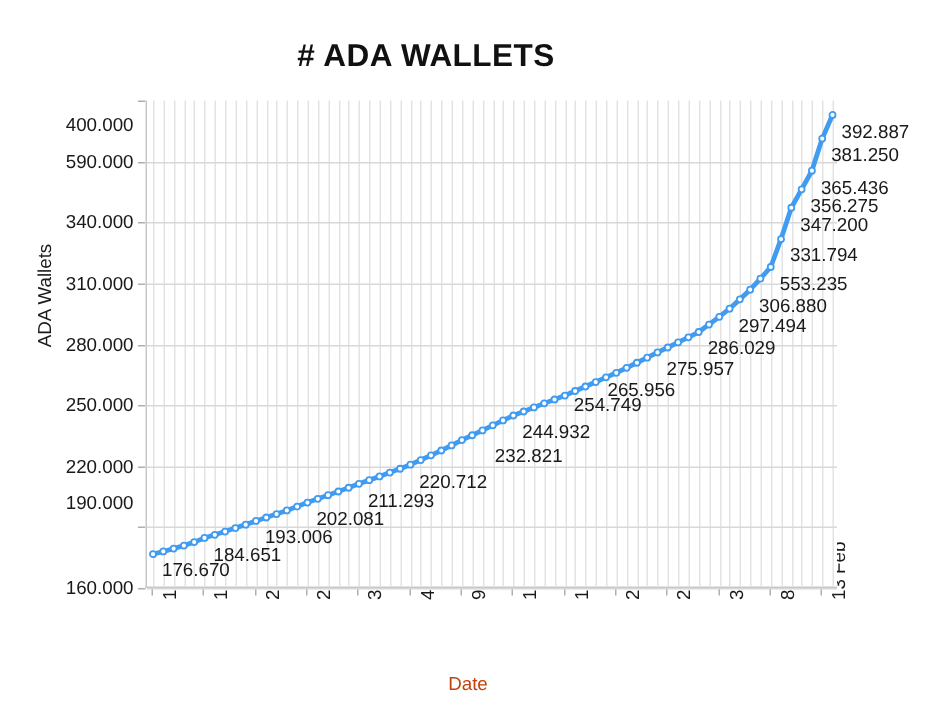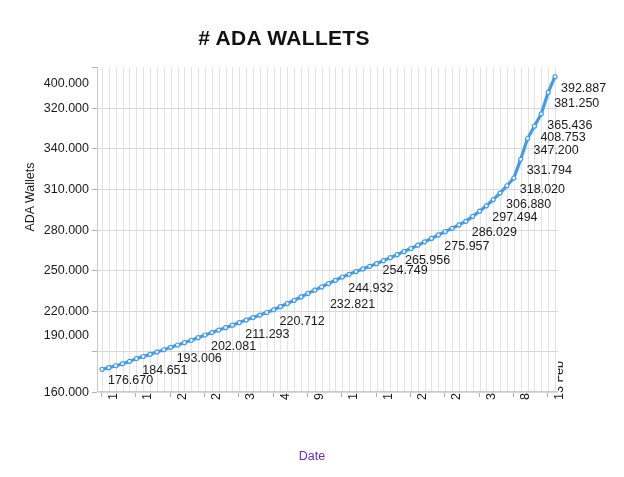--- a/index.html
+++ b/index.html
@@ -71,21 +71,21 @@
     color:#1a1a1a;
     white-space:nowrap;
     transform:rotate(-90deg);
     transform-origin:0 0;
   }
   .x-axis-title{
     position:absolute;
     top:449px;left:0;width:624px;
     text-align:center;
     font-size:12.5px;
-    color:#6d28d9;
+    color:#c2410c;
   }
 
   
   .data-label{
     position:absolute;
     font-size:12.5px;
     color:#1a1a1a;
     white-space:nowrap;
   }
 </style>
@@ -94,21 +94,21 @@
 
 <div id="chart-root">
 
   <div class="chart-title"># ADA WALLETS</div>
 
   <div class="y-axis-title">ADA Wallets</div>
 
   <div id="y-ticks">
       <div class="y-tick-label" style="top: 83px; left: 21px;">400.000</div>
       <div class="y-tickmark" style="top: 67px; left: 92px;"></div>
-      <div class="y-tick-label" style="top: 107.625px; left: 21px;">320.000</div>
+      <div class="y-tick-label" style="top: 107.625px; left: 21px;">590.000</div>
       <div class="y-tickmark" style="top: 107.625px; left: 92px;"></div>
       <div class="y-tick-label" style="top: 148.25px; left: 21px;">340.000</div>
       <div class="y-tickmark" style="top: 148.25px; left: 92px;"></div>
       <div class="y-tick-label" style="top: 188.875px; left: 21px;">310.000</div>
       <div class="y-tickmark" style="top: 188.875px; left: 92px;"></div>
       <div class="y-tick-label" style="top: 229.5px; left: 21px;">280.000</div>
       <div class="y-tickmark" style="top: 229.5px; left: 92px;"></div>
       <div class="y-tick-label" style="top: 270.125px; left: 21px;">250.000</div>
       <div class="y-tickmark" style="top: 270.125px; left: 92px;"></div>
       <div class="y-tick-label" style="top: 310.75px; left: 21px;">220.000</div>
@@ -309,24 +309,24 @@
       <div class="data-label" style="left: 245.273px; top: 326.541px;">211.293</div>
       <div class="data-label" style="left: 279.591px; top: 313.786px;">220.712</div>
       <div class="data-label" style="left: 313.909px; top: 297.388px; margin-left: 16px;">232.821</div>
       <div class="data-label" style="left: 348.227px; top: 280.988px;">244.932</div>
       <div class="data-label" style="left: 382.545px; top: 263px;">254.749</div>
       <div class="data-label" style="left: 405px; top: 252.518px;">265.956</div>
       <div class="data-label" style="left: 444.318px; top: 238.975px;">275.957</div>
       <div class="data-label" style="left: 471.773px; top: 225.336px;">286.029</div>
       <div class="data-label" style="left: 492.364px; top: 209.81px;">297.494</div>
       <div class="data-label" style="left: 506.091px; top: 197.1px;">306.880</div>
-      <div class="data-label" style="left: 519.818px; top: 182.015px;">318.020</div>
+      <div class="data-label" style="left: 519.818px; top: 182.015px;">553.235</div>
       <div class="data-label" style="left: 526.682px; top: 163.362px;">331.794</div>
       <div class="data-label" style="left: 533.545px; top: 142.5px;">347.200</div>
-      <div class="data-label" style="left: 540.409px; top: 130.211px;">408.753</div>
+      <div class="data-label" style="left: 540.409px; top: 130.211px;">356.275</div>
       <div class="data-label" style="left: 547.273px; top: 117.805px;">365.436</div>
       <div class="data-label" style="left: 554.136px; top: 96.3906px;">381.250</div>
       <div class="data-label" style="left: 561px; top: 80.6322px;">392.887</div>
     </div>
 
   <div class="x-axis-title">Date</div>
 
 </div>
 
 </body></html>

